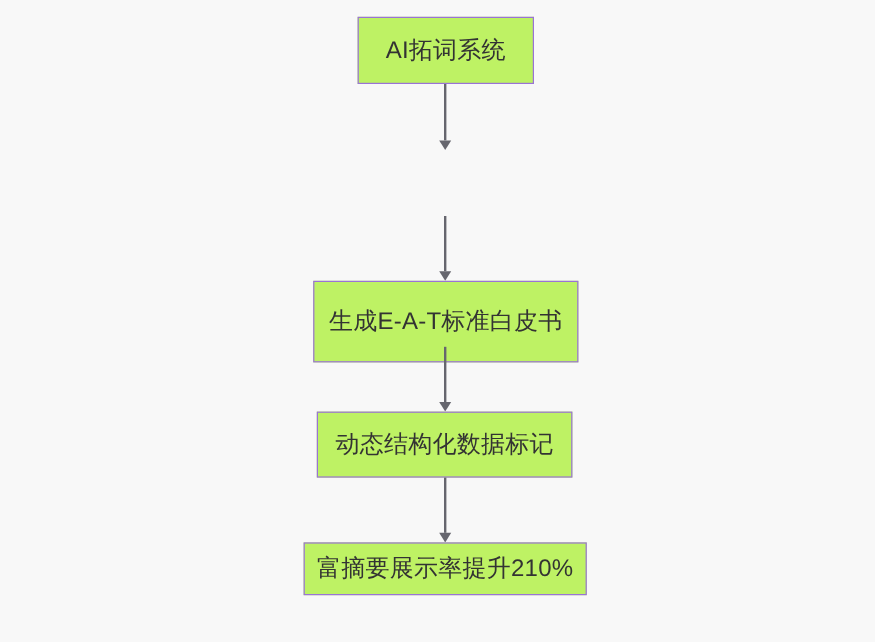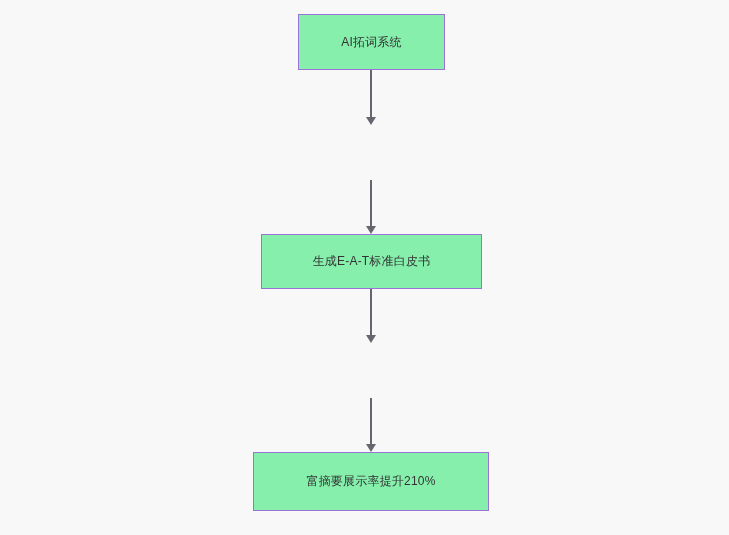--- a/index.html
+++ b/index.html
@@ -17,43 +17,43 @@
   #flow-canvas {
     position: relative;
     width: 729px;
     height: 535px;
     background: #f8f8f8;
   }
 
   .flow-node {
     position: absolute;
     box-sizing: border-box;
-    background: #86efac;
+    background: #bef264;
     border: 1.5px solid #9a73d6;
     display: flex;
     align-items: center;
     justify-content: center;
     color: #333333;
-    font-size: 12px;
+    font-size: 20px;
     line-height: 1.2;
     letter-spacing: 0.2px;
     white-space: nowrap;
     text-align: center;
   }
 
   .flow-node .node-label {
     display: block;
   }
 
   
   .node-1 { left: 298px; top: 14px;  width: 147px; height: 56px; }
   .node-2 { left: 276px; top: 125px; width: 190px; height: 55px; }
-  .node-3 { left: 261px; top: 234px; width: 221px; height: 55px; }
+  .node-3 { left: 261px; top: 234px; width: 221px; height: 68px; }
   .node-4 { left: 264px; top: 343px; width: 213px; height: 55px; }
-  .node-5 { left: 253px; top: 452px; width: 236px; height: 59px; }
+  .node-5 { left: 253px; top: 452px; width: 236px; height: 44px; }
 
   
   .flow-edge {
     position: absolute;
     left: 371px;
   }
   .flow-edge .edge-line {
     position: absolute;
     left: -1px;
     top: 0;
@@ -108,20 +108,23 @@
 
   <div class="flow-node node-3">
     <span class="node-label">生成E-A-T标准白皮书</span>
   </div>
 
   <div class="flow-edge edge-3">
     <div class="edge-line"></div>
     <div class="edge-arrow"></div>
   </div>
 
+  <div class="flow-node node-4">
+    <span class="node-label">动态结构化数据标记</span>
+  </div>
 
   <div class="flow-edge edge-4">
     <div class="edge-line"></div>
     <div class="edge-arrow"></div>
   </div>
 
   <div class="flow-node node-5">
     <span class="node-label">富摘要展示率提升210%</span>
   </div>
 

